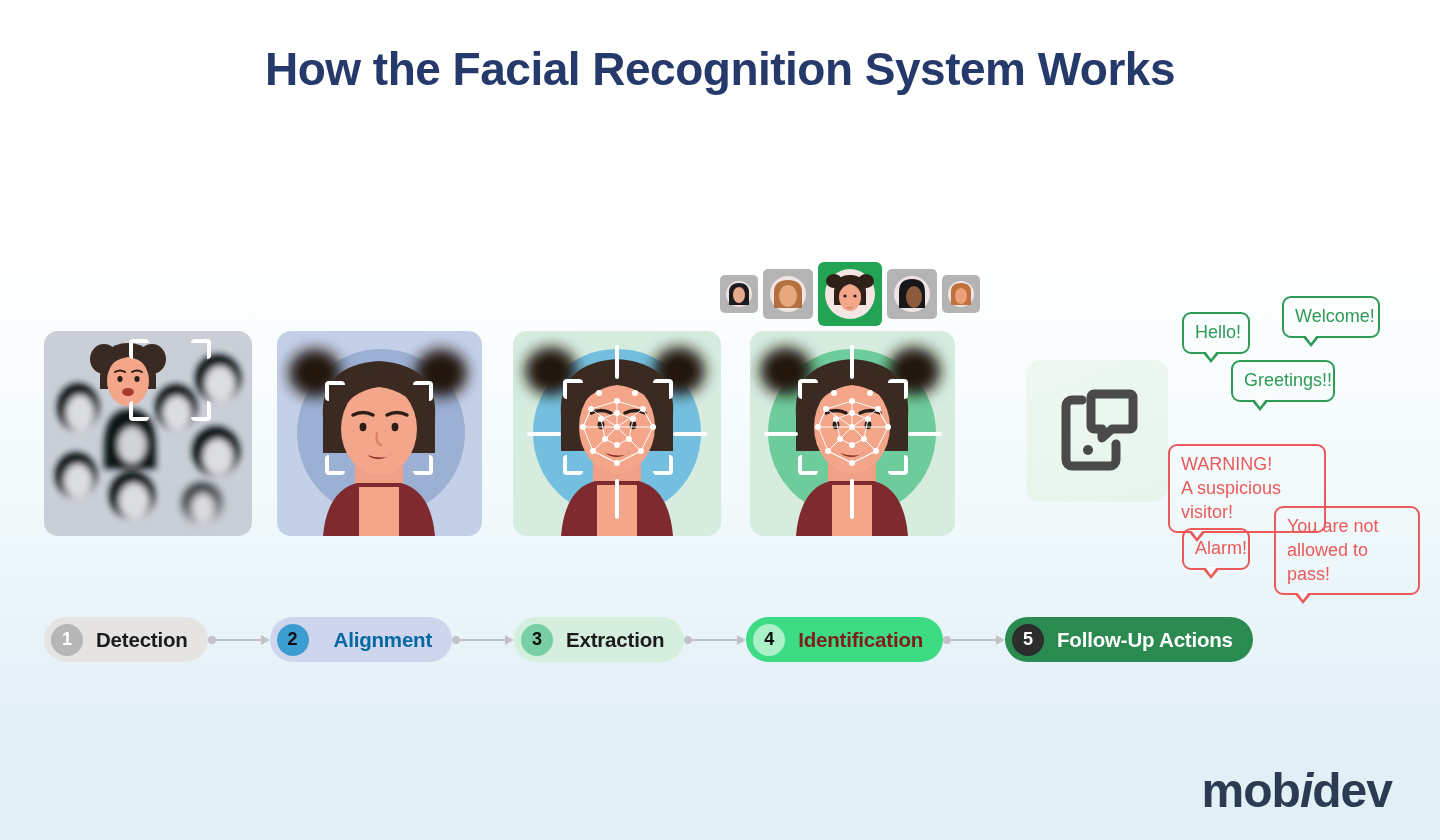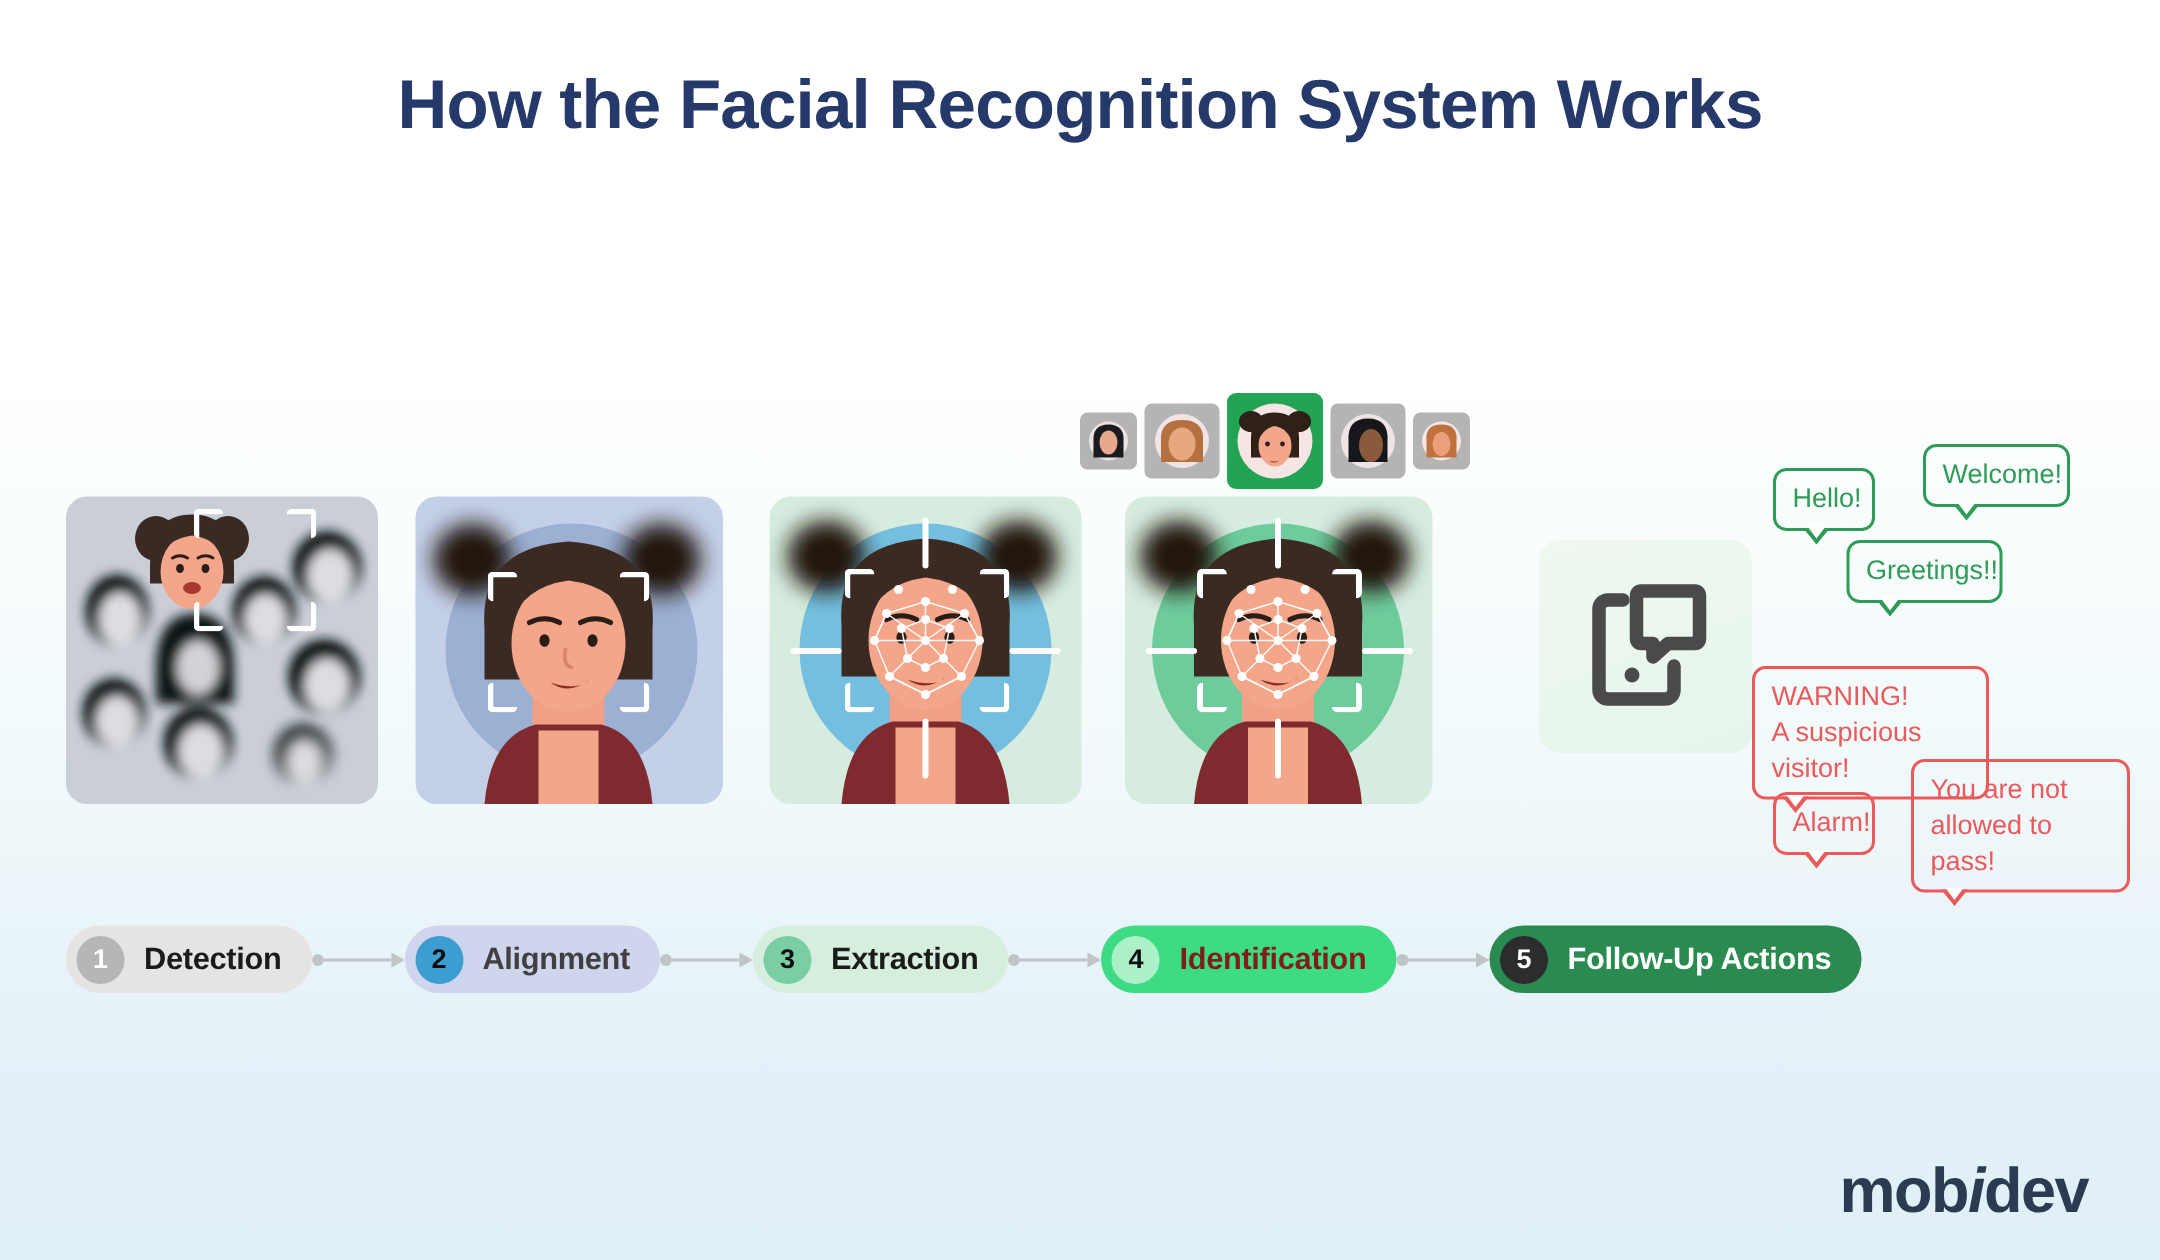--- a/index.html
+++ b/index.html
@@ -116,21 +116,21 @@
     display: flex; align-items: center; justify-content: center;
     font-size: 18px; font-weight: bold;
   }
   .step-label { font-size: 20.5px; font-weight: bold; letter-spacing: -0.2px; }
 
   .s1 { background: #e5e4e2; }
   .s1 .step-num { background: #b6b6b6; color: #ffffff; }
   .s1 .step-label { color: #1b1b1b; }
   .s2 { background: #cfd5ed; }
   .s2 .step-num { background: #3b9dd0; color: #0d0d0d; }
-  .s2 .step-label { color: #404040; }
+  .s2 .step-label { color: #0369a1; margin-left: 12px; }
   .s3 { background: #d6eedd; }
   .s3 .step-num { background: #79cfa3; color: #0d0d0d; }
   .s3 .step-label { color: #1b1b1b; }
   .s4 { background: #3ddc84; }
   .s4 .step-num { background: #abf0c8; color: #0d0d0d; }
   .s4 .step-label { color: #7f1d1d; }
   .s5 { background: #2a8a4f; }
   .s5 .step-num { background: #2d2d2d; color: #ffffff; }
   .s5 .step-label { color: #ffffff; }
 
@@ -149,21 +149,21 @@
     border-style: solid;
     border-width: 5px 0 5px 9px;
     border-color: transparent transparent transparent #c0c4c7;
     flex: 0 0 auto;
   }
 
   
   .logo {
     position: absolute;
     right: 48px; bottom: 22px;
-    font-size: 42px;
+    font-size: 48px;
     font-weight: bold;
     color: #2b3b52;
     letter-spacing: -1px;
   }
   .logo .it { font-style: italic; }
 </style>
 </head>
 <body>
 
 <div class="title">How the Facial Recognition System Works</div>

